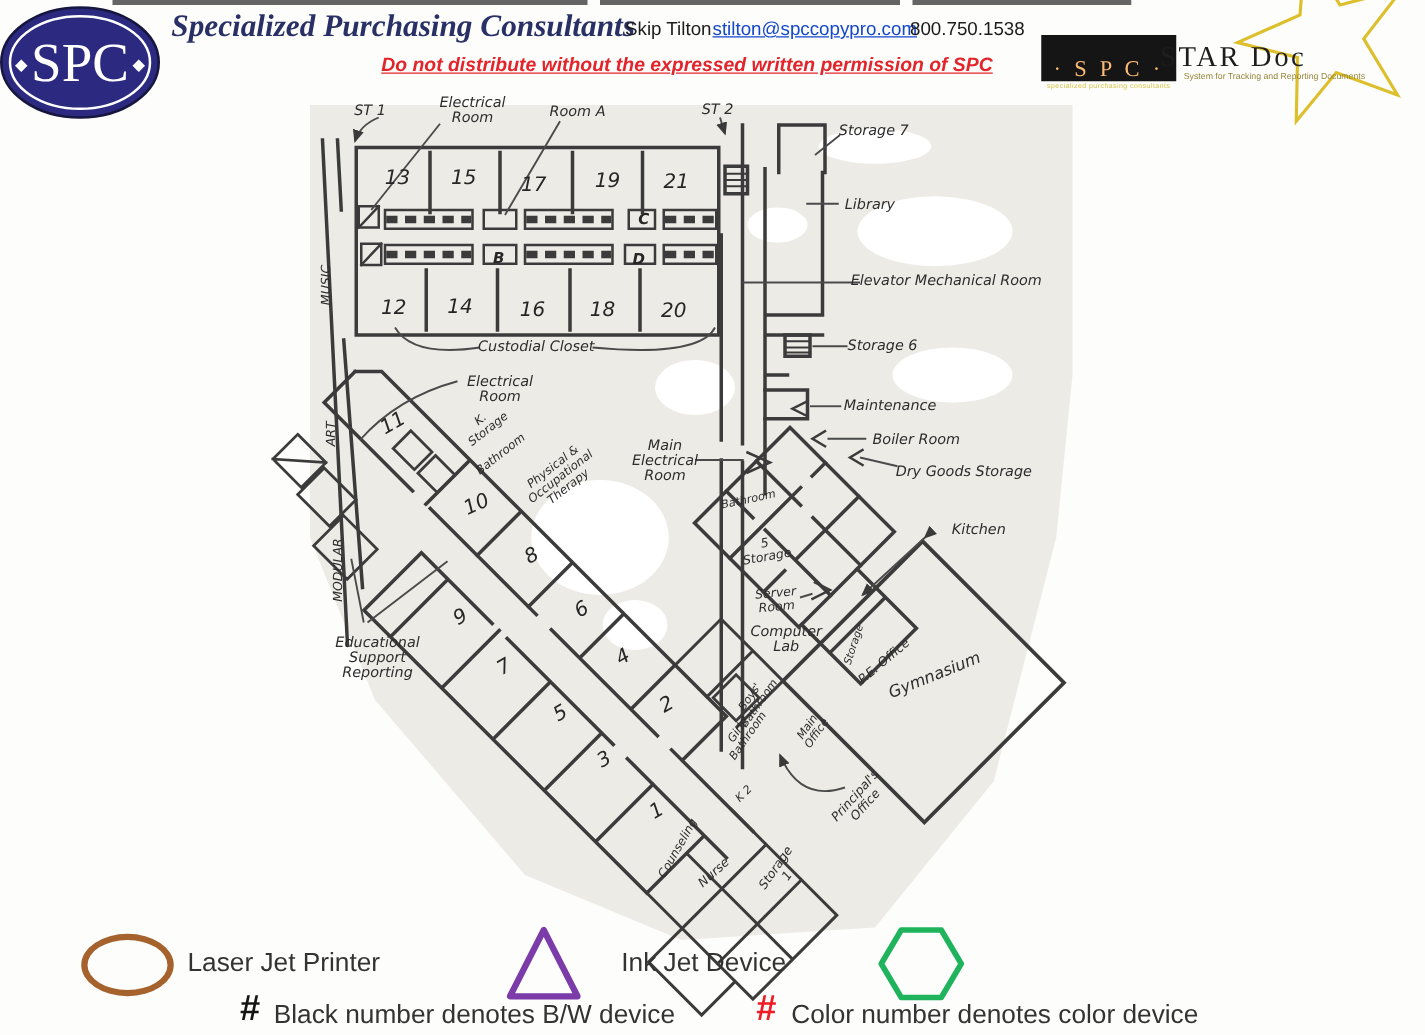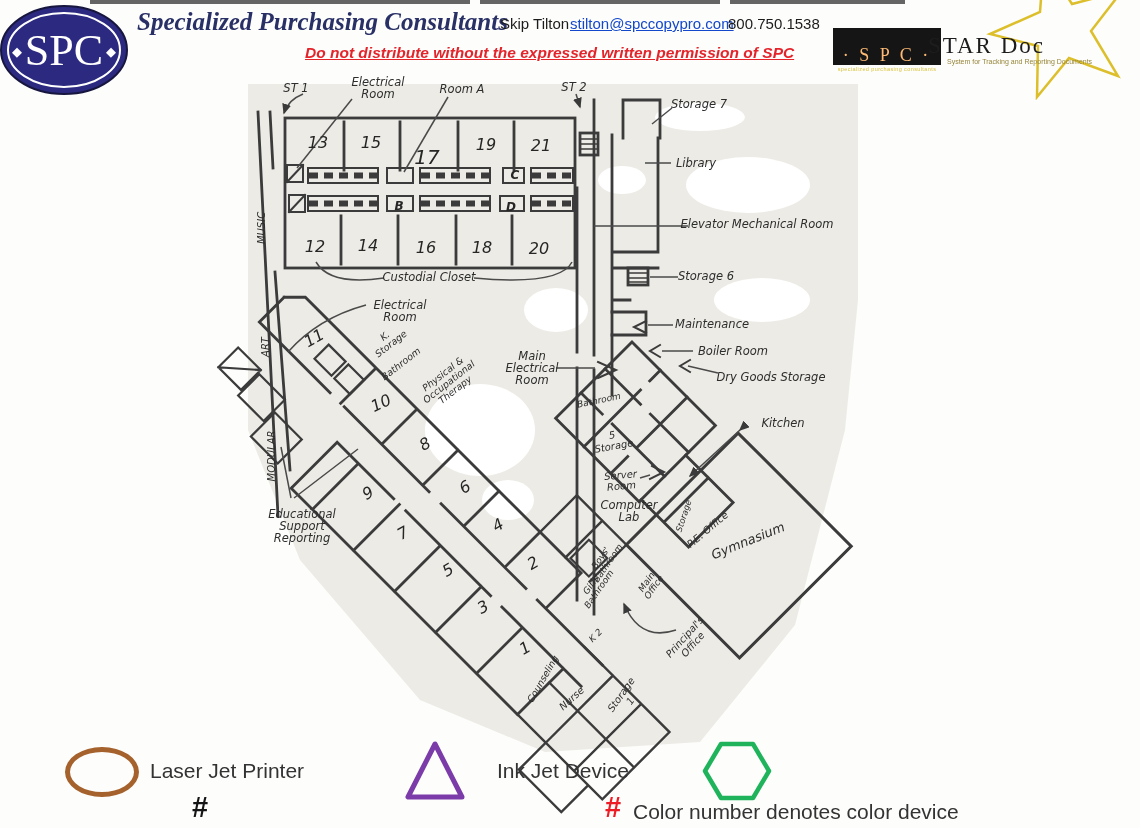--- a/index.html
+++ b/index.html
@@ -236,21 +236,21 @@
 Office</div>
       <div class="plan-label" style="left: 543px; top: 679px; font-size: 9.5px; transform: translate(-50%, -50%) rotate(-60deg);">Counseling</div>
       <div class="plan-label" style="left: 572px; top: 699px; font-size: 10px; transform: translate(-50%, -50%) rotate(-42deg);">Nurse</div>
       <div class="plan-label" style="left: 626px; top: 698px; font-size: 10px; transform: translate(-50%, -50%) rotate(-55deg);">Storage
 1</div>
       <div class="plan-label" style="left: 302px; top: 526px; font-size: 11.5px; transform: translate(-50%, -50%) rotate(0deg);">Educational
 Support
 Reporting</div>
       <div class="plan-number" style="left: 318px; top: 142px; font-size: 16px; transform: translate(-50%, -50%) rotate(0deg);">13</div>
       <div class="plan-number" style="left: 371px; top: 142px; font-size: 16px; transform: translate(-50%, -50%) rotate(0deg);">15</div>
-      <div class="plan-number" style="left: 427px; top: 157px; font-size: 20px; transform: translate(-50%, -50%) rotate(0deg);">17</div>
+      <div class="plan-number" style="left: 427px; top: 147px; font-size: 16px; transform: translate(-50%, -50%) rotate(0deg);">17</div>
       <div class="plan-number" style="left: 486px; top: 144px; font-size: 16px; transform: translate(-50%, -50%) rotate(0deg);">19</div>
       <div class="plan-number" style="left: 541px; top: 145px; font-size: 16px; transform: translate(-50%, -50%) rotate(0deg);">21</div>
       <div class="plan-number" style="left: 315px; top: 246px; font-size: 16px; transform: translate(-50%, -50%) rotate(0deg);">12</div>
       <div class="plan-number" style="left: 368px; top: 245px; font-size: 16px; transform: translate(-50%, -50%) rotate(0deg);">14</div>
       <div class="plan-number" style="left: 426px; top: 247px; font-size: 16px; transform: translate(-50%, -50%) rotate(0deg);">16</div>
       <div class="plan-number" style="left: 482px; top: 247px; font-size: 16px; transform: translate(-50%, -50%) rotate(0deg);">18</div>
       <div class="plan-number" style="left: 539px; top: 248px; font-size: 16px; transform: translate(-50%, -50%) rotate(0deg);">20</div>
       <div class="plan-number" style="left: 314px; top: 338px; font-size: 16px; transform: translate(-50%, -50%) rotate(-30deg);">11</div>
       <div class="plan-number" style="left: 381px; top: 403px; font-size: 16px; transform: translate(-50%, -50%) rotate(-25deg);">10</div>
       <div class="plan-number" style="left: 368px; top: 493px; font-size: 16px; transform: translate(-50%, -50%) rotate(-30deg);">9</div>
@@ -273,16 +273,17 @@
   <svg class="lg-svg" style="left: 405px; top: 741px; --c: #7b3ba8;" width="62" height="60" viewBox="0 0 62 60">
     <polygon points="30,3 3,56 57,56" stroke-width="5" stroke-linejoin="round"></polygon>
   </svg>
   <div class="lg-label" style="left:497px;top:759px;">Ink Jet Device</div>
 
   <svg class="lg-svg" style="left: 702px; top: 741px; --c: #1fb45c;" width="70" height="60" viewBox="0 0 70 60">
     <polygon points="3,30 19,3 51,3 67,30 51,57 19,57" stroke-width="4.5" stroke-linejoin="round"></polygon>
   </svg>
 
   <div class="note-hash" style="left: 192px; top: 793px; --c: #151515;">#</div>
+  <div class="note-text" style="left:219px;top:800px;">Black number denotes B/W device</div>
   <div class="note-hash" style="left: 605px; top: 793px; --c: #ee1c24;">#</div>
   <div class="note-text" style="left:633px;top:800px;">Color number denotes color device</div>
 
 </div>
 
 </body></html>

